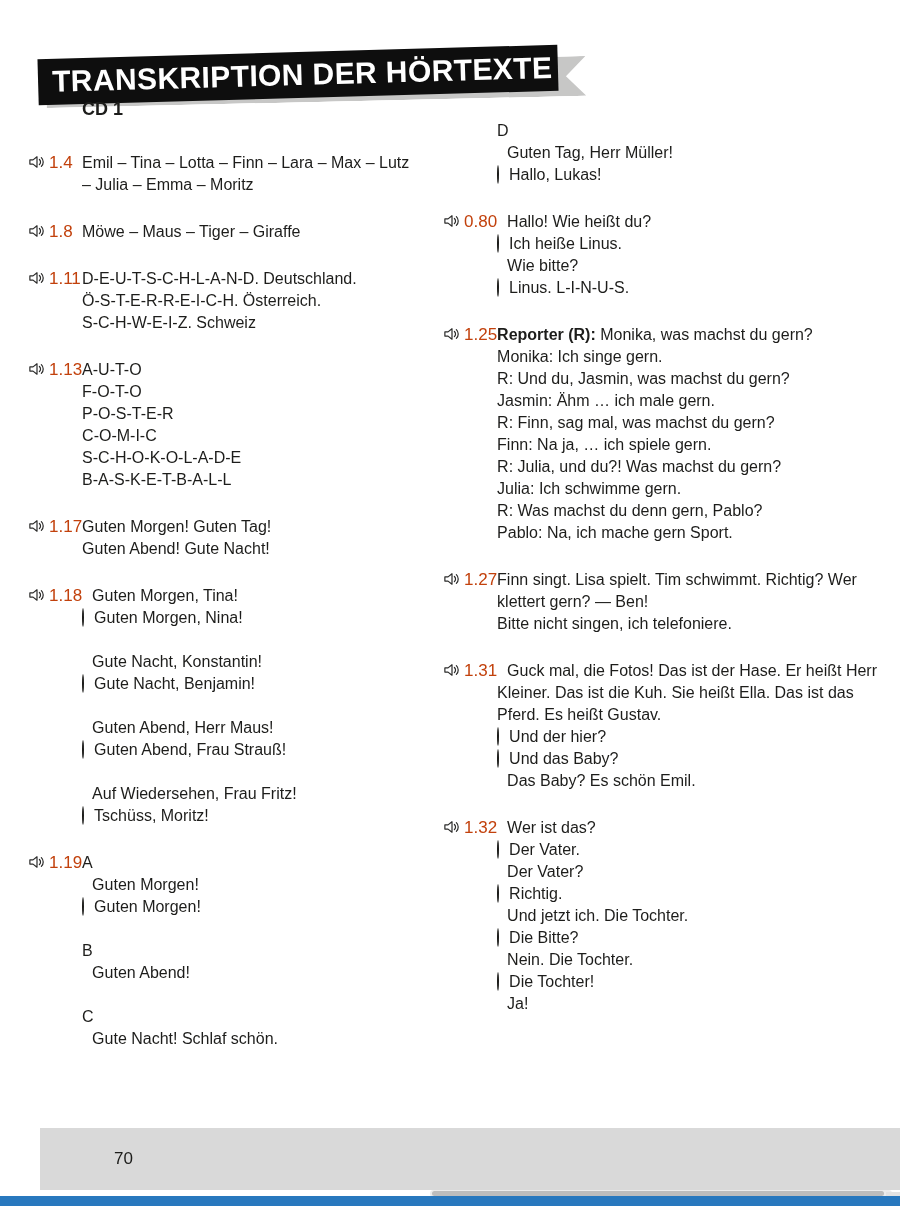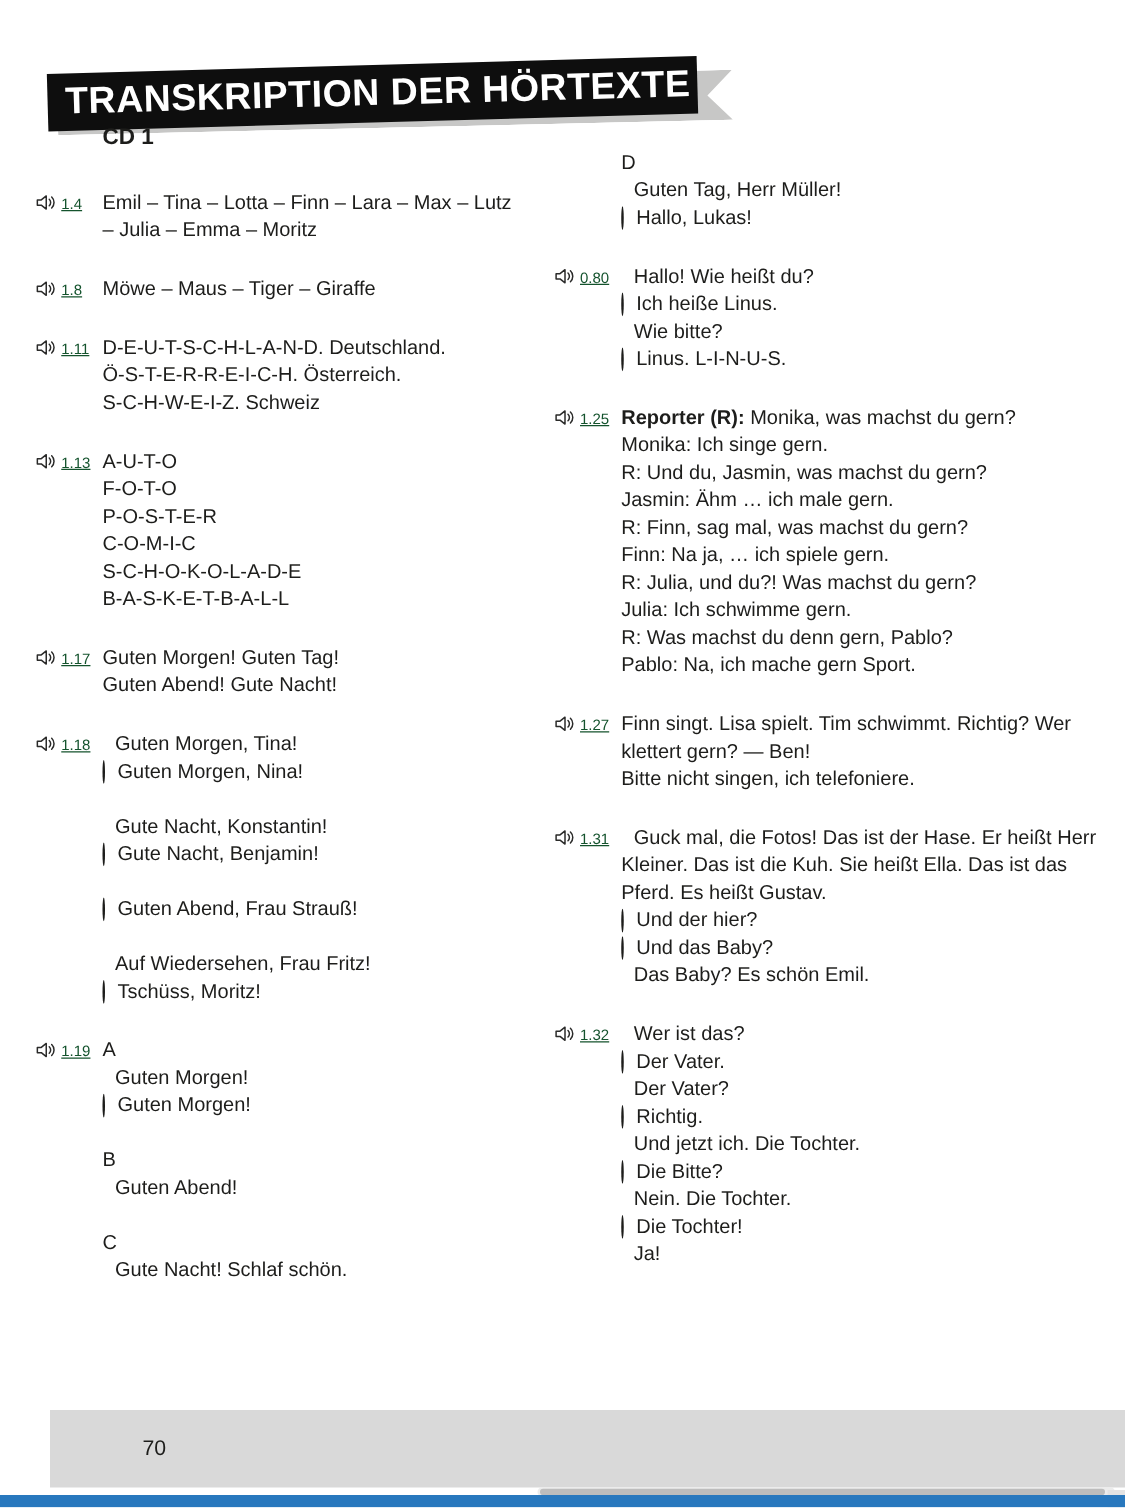--- a/index.html
+++ b/index.html
@@ -22,21 +22,21 @@
   .cd-label{ position:absolute; left:82px; top:99px; font-size:18px; font-weight:700; }
 
   
   .col{ position:absolute; }
   .col-left{ left:28px; top:152px; width:390px; }
   .col-right{ left:443px; top:120px; width:452px; }
 
   .entry{ display:flex; margin-bottom:25px; }
   .track-cell{ flex:0 0 54px; display:flex; align-items:flex-start; gap:3px; padding-top:1px; }
   .spk svg{ display:block; }
-  .tno{ font-size:12px; color:#14532d; line-height:20px;text-decoration:underline; }
+  .tno{ font-size:17px; color:#c2410c; line-height:20px; }
   .entry-body{ flex:1; font-size:16px; line-height:22px; }
 
   .line{ min-height:22px; }
   .line.spacer{ height:22px; }
   .bullet{ flex:0 0 8px; width:8px; height:8px; border-radius:50%; margin:7px 10px 0 0; }
   .bullet.filled{ background:var(--ink,#1d1d1b); }
   .bullet.open{ border:1.6px solid var(--ink,#1d1d1b); background:#fff; }
   .txt{ flex:1; }
   strong{ font-weight:700; }
 
@@ -153,20 +153,21 @@
           </span>
           <span class="tno">1.18</span>
         </div>
         <div class="entry-body">
           <p class="line filled"><span class="bullet filled"></span><span class="txt">Guten Morgen, Tina!</span></p>
           <p class="line open"><span class="bullet open"></span><span class="txt">Guten Morgen, Nina!</span></p>
           <p class="line spacer"></p>
           <p class="line filled"><span class="bullet filled"></span><span class="txt">Gute Nacht, Konstantin!</span></p>
           <p class="line open"><span class="bullet open"></span><span class="txt">Gute Nacht, Benjamin!</span></p>
           <p class="line spacer"></p>
+          <p class="line filled"><span class="bullet filled"></span><span class="txt">Guten Abend, Herr Maus!</span></p>
           <p class="line open"><span class="bullet open"></span><span class="txt">Guten Abend, Frau Strauß!</span></p>
           <p class="line spacer"></p>
           <p class="line filled"><span class="bullet filled"></span><span class="txt">Auf Wiedersehen, Frau Fritz!</span></p>
           <p class="line open"><span class="bullet open"></span><span class="txt">Tschüss, Moritz!</span></p>
         </div>
       </section>
       <section class="entry">
         <div class="track-cell">
           <span class="spk">
             <svg viewBox="0 0 24 24" width="18" height="18" aria-hidden="true">

